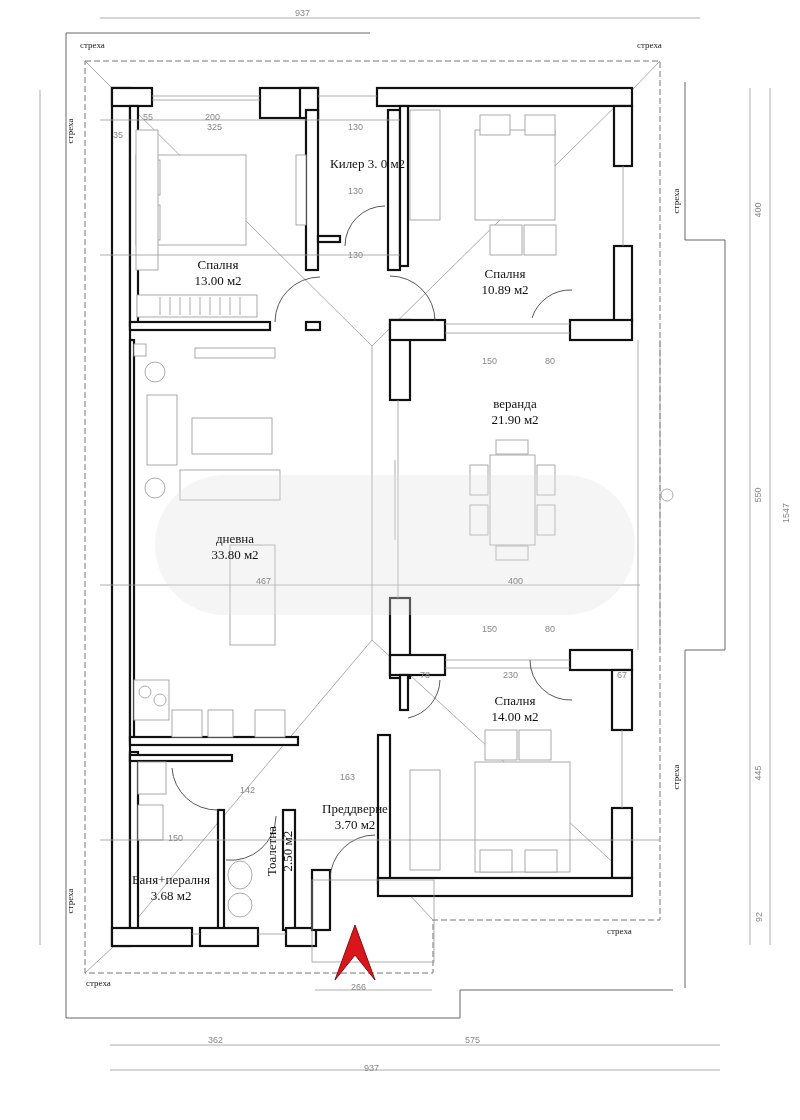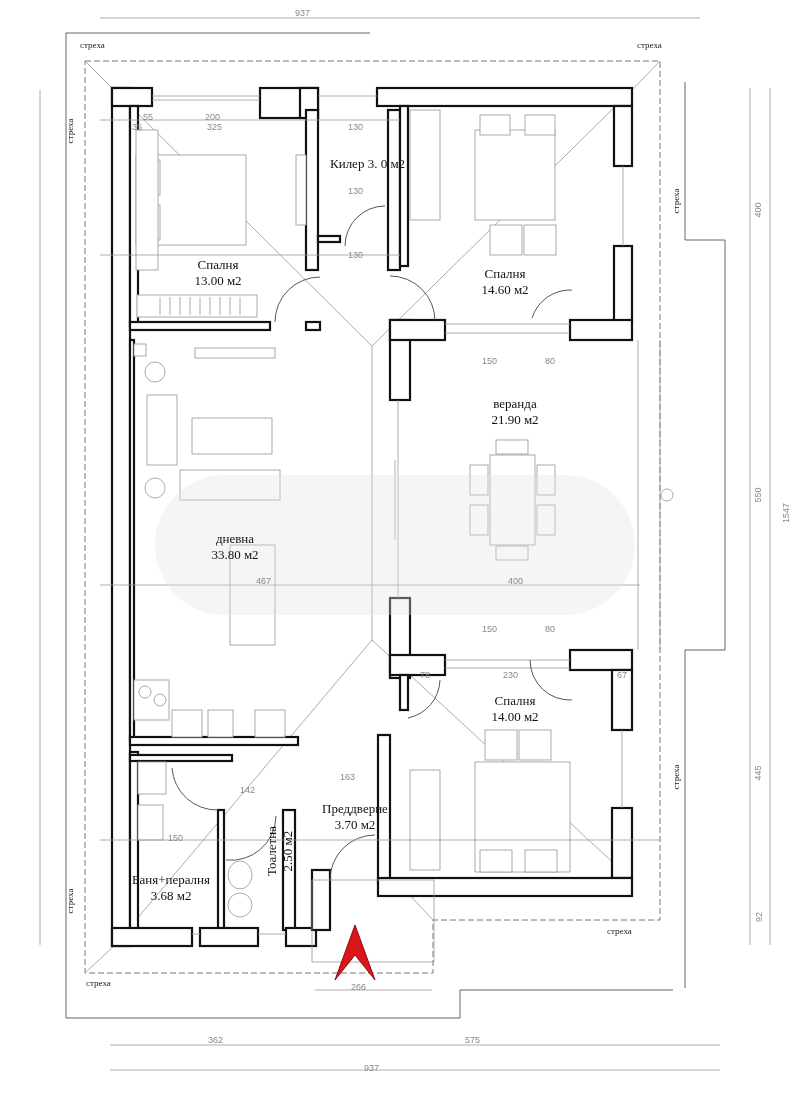--- a/index.html
+++ b/index.html
@@ -214,21 +214,21 @@
 
 <div class="room-label" style="left:178px;top:257px;width:80px;">
   <div>Спалня</div>
   <div>13.00 м2</div>
 </div>
 <div class="room-label" style="left:330px;top:156px;">
   <span>Килер  3. 0 м2</span>
 </div>
 <div class="room-label" style="left:465px;top:266px;width:80px;">
   <div>Спалня</div>
-  <div>14.60 м2</div>
+  <div>10.89 м2</div>
 </div>
 <div class="room-label" style="left:195px;top:531px;width:80px;">
   <div>дневна</div>
   <div>33.80 м2</div>
 </div>
 <div class="room-label" style="left:475px;top:396px;width:80px;">
   <div>веранда</div>
   <div>21.90 м2</div>
 </div>
 <div class="room-label" style="left:475px;top:693px;width:80px;">
@@ -264,21 +264,21 @@
 <div class="dim" style="left:351px;top:982px;">266</div>
 <div class="dim v" style="left:750px;top:205px;">400</div>
 <div class="dim v" style="left:750px;top:490px;">550</div>
 <div class="dim v" style="left:750px;top:768px;">445</div>
 <div class="dim v" style="left:754px;top:912px;">92</div>
 <div class="dim v" style="left:776px;top:508px;">1547</div>
 
 <div class="dim" style="left:143px;top:112px;">55</div>
 <div class="dim" style="left:205px;top:112px;">200</div>
 <div class="dim" style="left:207px;top:122px;">325</div>
-<div class="dim" style="left:113px;top:122px;padding-left:19px;">35</div>
+<div class="dim" style="left:113px;top:130px;">35</div>
 <div class="dim" style="left:348px;top:122px;">130</div>
 <div class="dim" style="left:348px;top:186px;">130</div>
 <div class="dim" style="left:348px;top:250px;">130</div>
 <div class="dim" style="left:482px;top:356px;">150</div>
 <div class="dim" style="left:545px;top:356px;">80</div>
 <div class="dim" style="left:508px;top:576px;">400</div>
 <div class="dim" style="left:482px;top:624px;">150</div>
 <div class="dim" style="left:545px;top:624px;">80</div>
 <div class="dim" style="left:256px;top:576px;">467</div>
 <div class="dim" style="left:420px;top:670px;">78</div>

